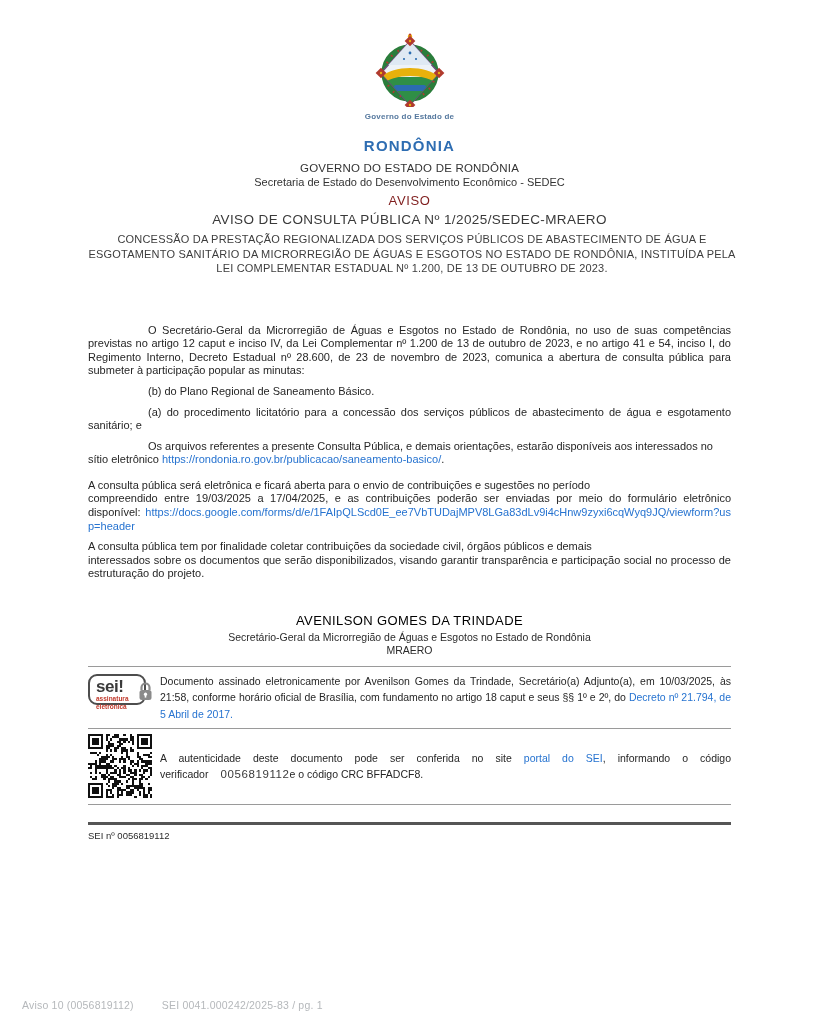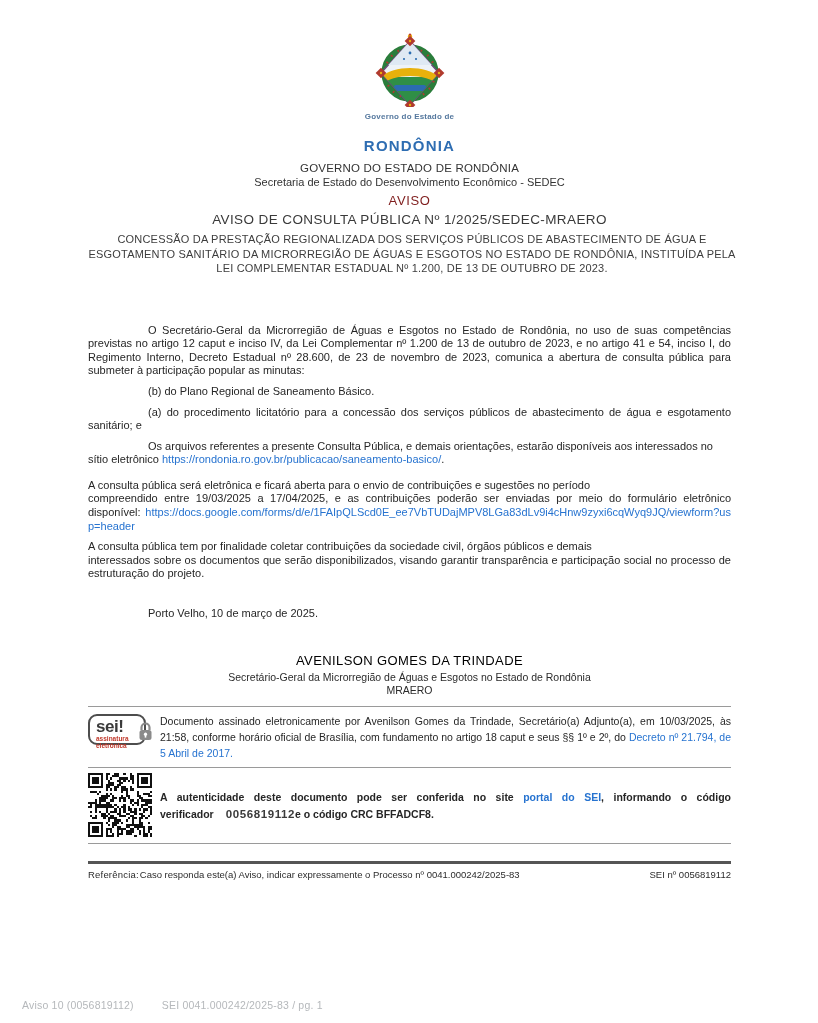--- a/index.html
+++ b/index.html
@@ -39,21 +39,21 @@
   .signature { text-align:center; margin-top:32px; }
   .sig-name { font-size:13px; color:#000000; letter-spacing:.4px; }
   .sig-role { font-size:10.5px; margin-top:3px; }
   .sig-org  { font-size:10.5px; margin-top:1px; }
 
   
   .stamp-table { margin-top:10px; border-top:1px solid #9a9a9a; }
   .stamp-row { display:flex; align-items:flex-start; padding:5px 0 6px; border-bottom:1px solid #9a9a9a; }
   .stamp-cell-img { flex:0 0 72px; }
   .stamp-text { flex:1; font-size:10.5px; line-height:1.55; text-align:justify; color:#262626; padding-top:1px; }
-  .qr-row .stamp-text { padding-top:16px;font-weight:bold; }
+  .qr-row .stamp-text { padding-top:16px; }
 
   
   .sei-badge { position:relative; width:66px; height:46px; margin-top:2px; }
   .sei-box { width:58px; height:31px; border:2px solid #4d4d4d; border-radius:9px; padding:2px 0 0 6px; background:#fff; }
   .sei-word { font-size:17px; font-weight:700; color:#3a3a3a; letter-spacing:-.5px; line-height:1; }
   .sei-sub { font-size:6.5px; font-weight:700; color:#c0392b; line-height:1.2; }
   .padlock { position:absolute; right:0; top:7px; }
 
   
   .qr-box { width:64px; height:64px; }
@@ -138,21 +138,20 @@
       <span>sítio eletrônico </span><a class="lnk">https://rondonia.ro.gov.br/publicacao/saneamento-basico/</a><span>.</span>
     </p>
     <p class="just gap-top">
       <span>A consulta pública será eletrônica e ficará aberta para o envio de contribuições e sugestões no período</span><br>
       <span>compreendido entre 19/03/2025 a 17/04/2025, e as contribuições poderão ser enviadas por meio do formulário eletrônico disponível: </span><a class="lnk longlink">https://docs.google.com/forms/d/e/1FAIpQLScd0E_ee7VbTUDajMPV8LGa83dLv9i4cHnw9zyxi6cqWyq9JQ/viewform?usp=header</a>
     </p>
     <p class="just">
       <span>A consulta pública tem por finalidade coletar contribuições da sociedade civil, órgãos públicos e demais</span><br>
       <span>interessados sobre os documentos que serão disponibilizados, visando garantir transparência e participação social no processo de estruturação do projeto.</span>
     </p>
-    <p class="indent dateline">Porto Velho, 10 de março de 2025.</p>
   </div>
 
   <div class="signature">
     <div class="sig-name">AVENILSON GOMES DA TRINDADE</div>
     <div class="sig-role">Secretário-Geral da Microrregião de Águas e Esgotos no Estado de Rondônia</div>
     <div class="sig-org">MRAERO</div>
   </div>
 
   <div class="stamp-table">
 
@@ -499,23 +498,20 @@
         </div>
       </div>
       <p class="stamp-text">
         <span>A autenticidade deste documento pode ser conferida no site </span><a class="lnk">portal do SEI</a><span>, informando o código verificador</span><span class="ver-code">0056819112</span><span>e o código CRC BFFADCF8.</span>
       </p>
     </div>
   </div>
 
   <div class="ref-divider"></div>
   <div class="ref-row">
-    <div>
-      <span class="ref-label">Referência:</span><span class="ref-text">Caso responda este(a) Aviso, indicar expressamente o Processo nº 0041.000242/2025-83</span>
-    </div>
     <div class="ref-sei">SEI nº 0056819112</div>
   </div>
 
   <div class="page-footer">
     <span>Aviso 10 (0056819112)</span><span>SEI 0041.000242/2025-83 / pg. 1</span>
   </div>
 
 </div>
 
 </body></html>

